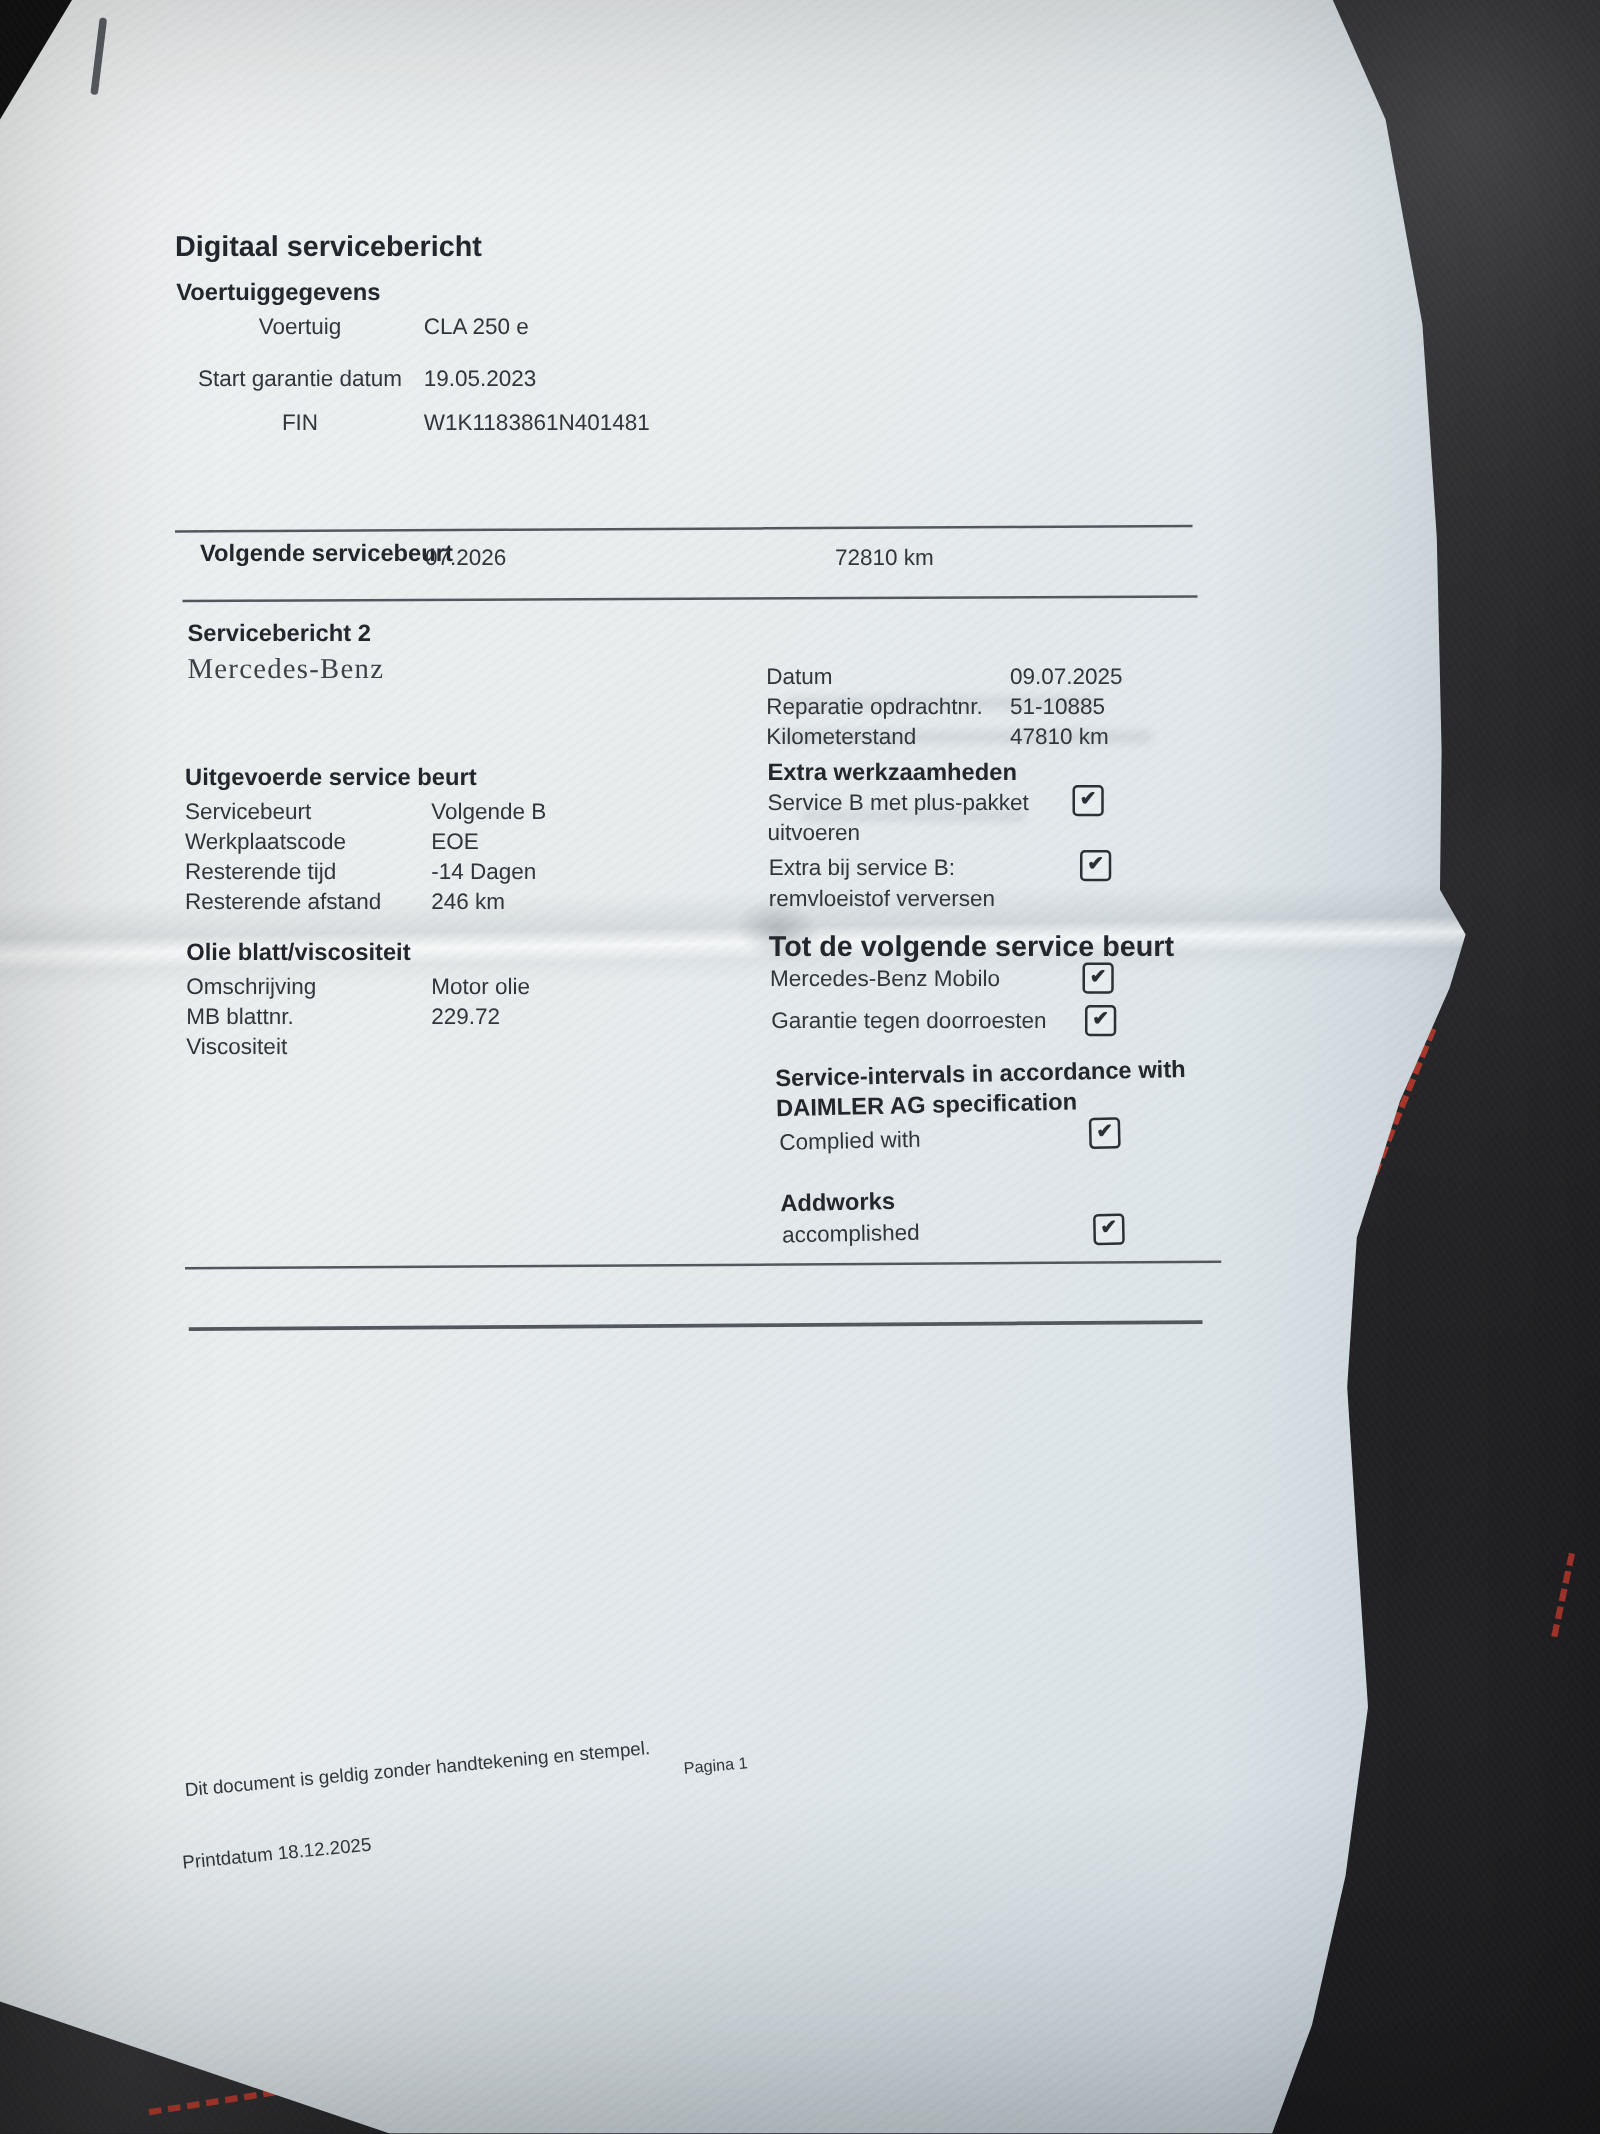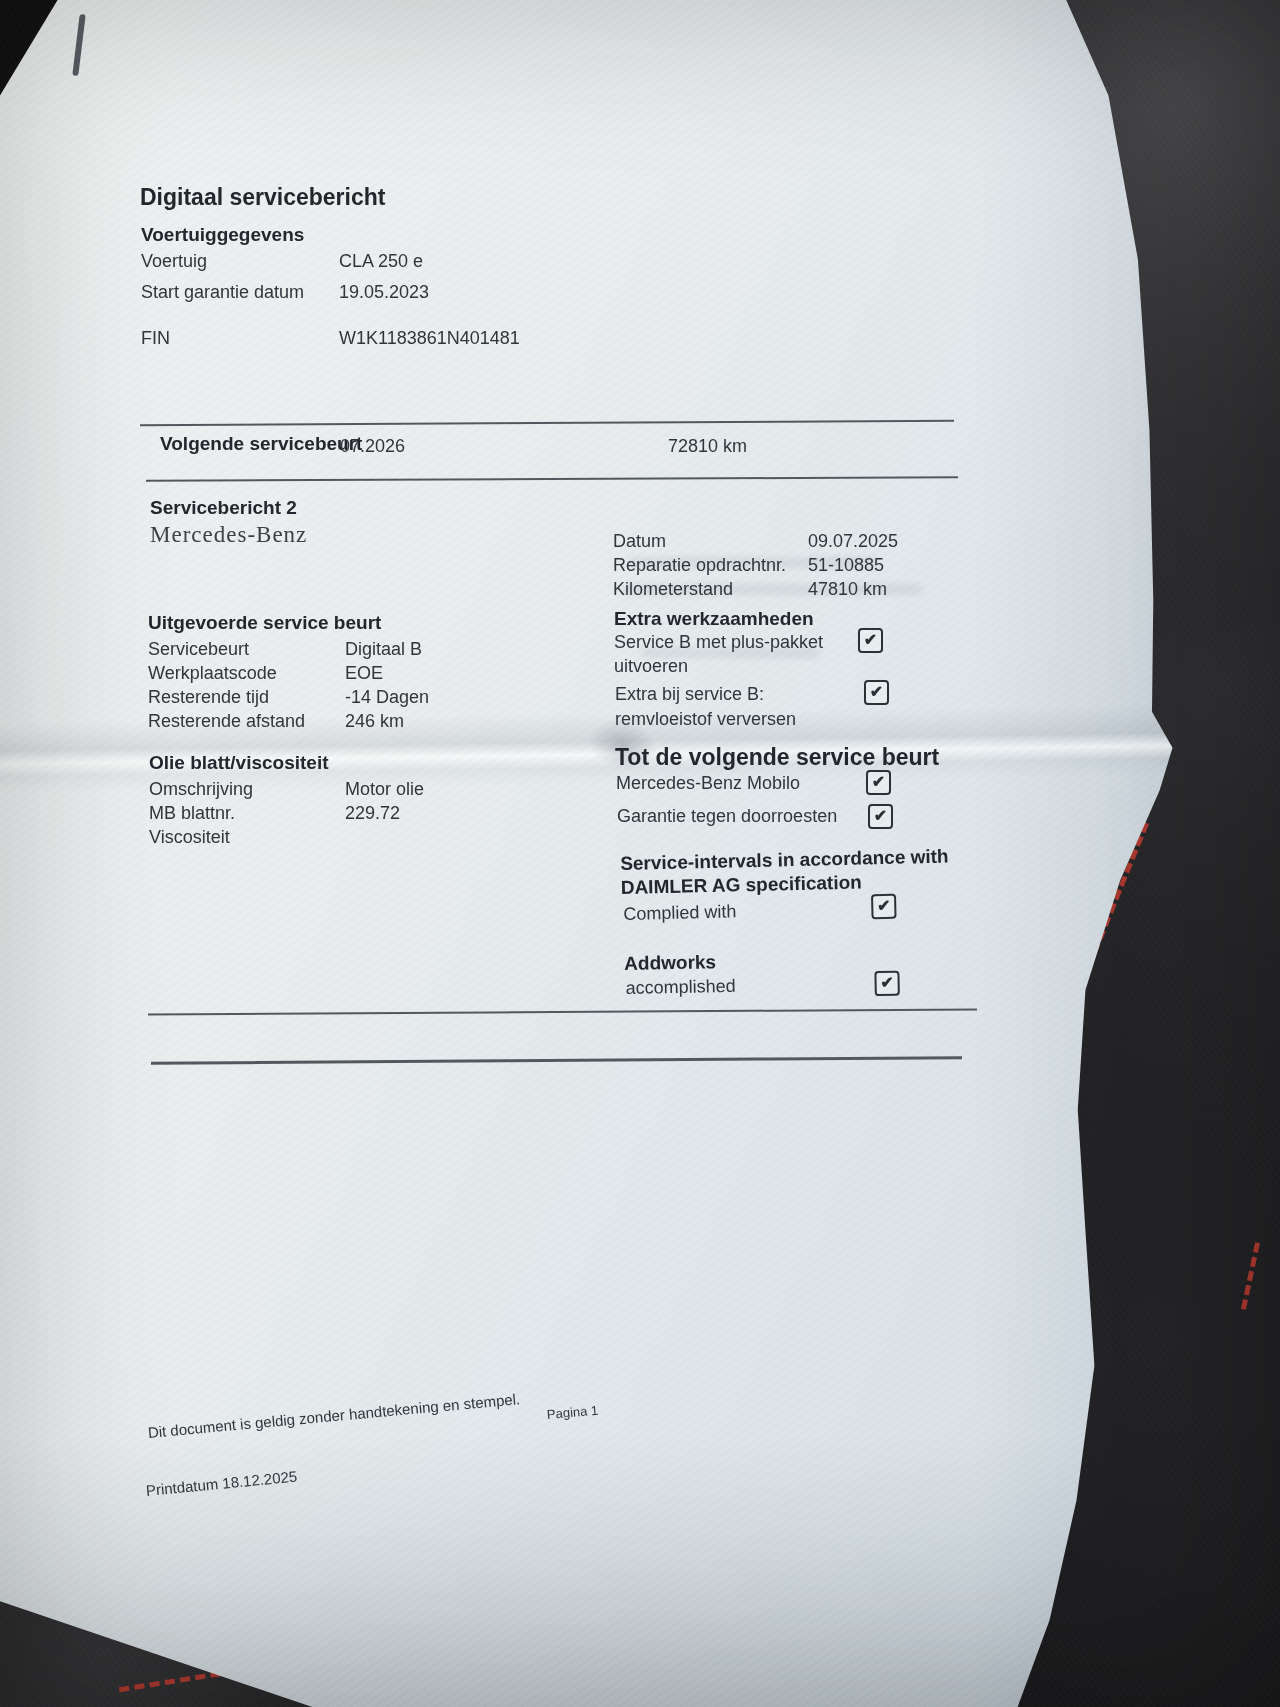--- a/index.html
+++ b/index.html
@@ -28,21 +28,21 @@
   .fold-band{position:absolute;left:-20px;top:712px;width:1320px;height:72px;transform:rotate(-0.9deg);
     background:linear-gradient(180deg, rgba(90,100,110,0) 0%, rgba(90,100,110,0.13) 40%, rgba(255,255,255,0.6) 58%, rgba(120,130,140,0.08) 76%, rgba(0,0,0,0) 100%);}
   .fold-dimple{position:absolute;left:585px;top:718px;width:76px;height:54px;transform:rotate(14deg);
     background:radial-gradient(ellipse at center, rgba(70,80,92,0.26), rgba(70,80,92,0) 65%);}
   .pen-mark{position:absolute;left:76px;top:14px;width:6px;height:62px;background:#3f444b;border-radius:3px;transform:rotate(7deg);opacity:.85;}
   .ghost{position:absolute;background:rgba(105,118,130,0.12);border-radius:6px;filter:blur(3px);}
   .txt{position:absolute;white-space:nowrap;font-size:18px;line-height:22px;}
   .b{font-weight:bold;color:#23272d;}
   .row{position:absolute;display:flex;font-size:18px;line-height:22px;white-space:nowrap;}
   .lbl{display:inline-block;flex:0 0 auto;}
-  .w198{width:198px;} .w197{width:197px;} .w196{width:196px;} .w195{width:195px;}
+  .w198{width:198px;text-align:center;} .w197{width:197px;} .w196{width:196px;} .w195{width:195px;}
   .hr{position:absolute;background:#53585e;height:2px;}
   .brand{font-family:"Liberation Serif",serif;font-size:23px;letter-spacing:1px;color:#3c4147;}
   .small{font-size:13px;line-height:15px;}
   .checkbox{position:absolute;width:21px;height:21px;border:2.5px solid #2b3036;border-radius:4px;display:flex;align-items:center;justify-content:center;background:rgba(255,255,255,0.25);}
   .checkbox i{font-style:normal;font-size:16px;font-weight:bold;color:#2b3036;line-height:1;margin-top:-1px;}
   .block{position:absolute;}
   .vignette{position:absolute;inset:0;z-index:4;pointer-events:none;box-shadow:inset 0 0 170px rgba(0,0,0,0.22);}
   .grain{position:absolute;inset:0;z-index:5;pointer-events:none;opacity:.5;
     background:repeating-linear-gradient(55deg, rgba(255,255,255,0.02) 0 2px, rgba(0,0,0,0) 2px 5px),
                repeating-linear-gradient(-35deg, rgba(0,0,0,0.025) 0 3px, rgba(0,0,0,0) 3px 7px);}
@@ -62,21 +62,21 @@
   <div class="ghost" style="left:622px;top:584px;width:300px;height:11px;"></div>
   <div class="ghost" style="left:640px;top:648px;width:180px;height:10px;"></div>
 
   <div class="txt b" style="left:140px;top:186px;font-size:23px;">Digitaal servicebericht</div>
 
   <div class="txt b" style="left:141px;top:224px;font-size:19px;">Voertuiggegevens</div>
   <div class="row" style="left:141px;top:250px;">
     <span class="lbl w198">Voertuig</span>
     <span>CLA 250 e</span>
   </div>
-  <div class="row" style="left:141px;top:281px;">
+  <div class="row" style="left:141px;top:292px;">
     <span class="lbl w198">Start garantie datum</span>
     <span>19.05.2023</span>
   </div>
   <div class="row" style="left:141px;top:327px;">
     <span class="lbl w198">FIN</span>
     <span>W1K1183861N401481</span>
   </div>
 
   <div class="hr" style="left:140px;top:422px;width:814px;transform:rotate(-0.3deg);"></div>
   <div class="txt b" style="left:160px;top:433px;font-size:19px;">Volgende servicebeurt</div>
@@ -95,21 +95,21 @@
     <span>51-10885</span>
   </div>
   <div class="row" style="left:613px;top:578px;">
     <span class="lbl w195">Kilometerstand</span>
     <span>47810 km</span>
   </div>
 
   <div class="txt b" style="left:148px;top:612px;font-size:19px;">Uitgevoerde service beurt</div>
   <div class="row" style="left:148px;top:638px;">
     <span class="lbl w197">Servicebeurt</span>
-    <span>Digitaal B</span>
+    <span>Volgende B</span>
   </div>
   <div class="row" style="left:148px;top:662px;">
     <span class="lbl w197">Werkplaatscode</span>
     <span>EOE</span>
   </div>
   <div class="row" style="left:148px;top:686px;">
     <span class="lbl w197">Resterende tijd</span>
     <span>-14 Dagen</span>
   </div>
   <div class="row" style="left:148px;top:710px;">

